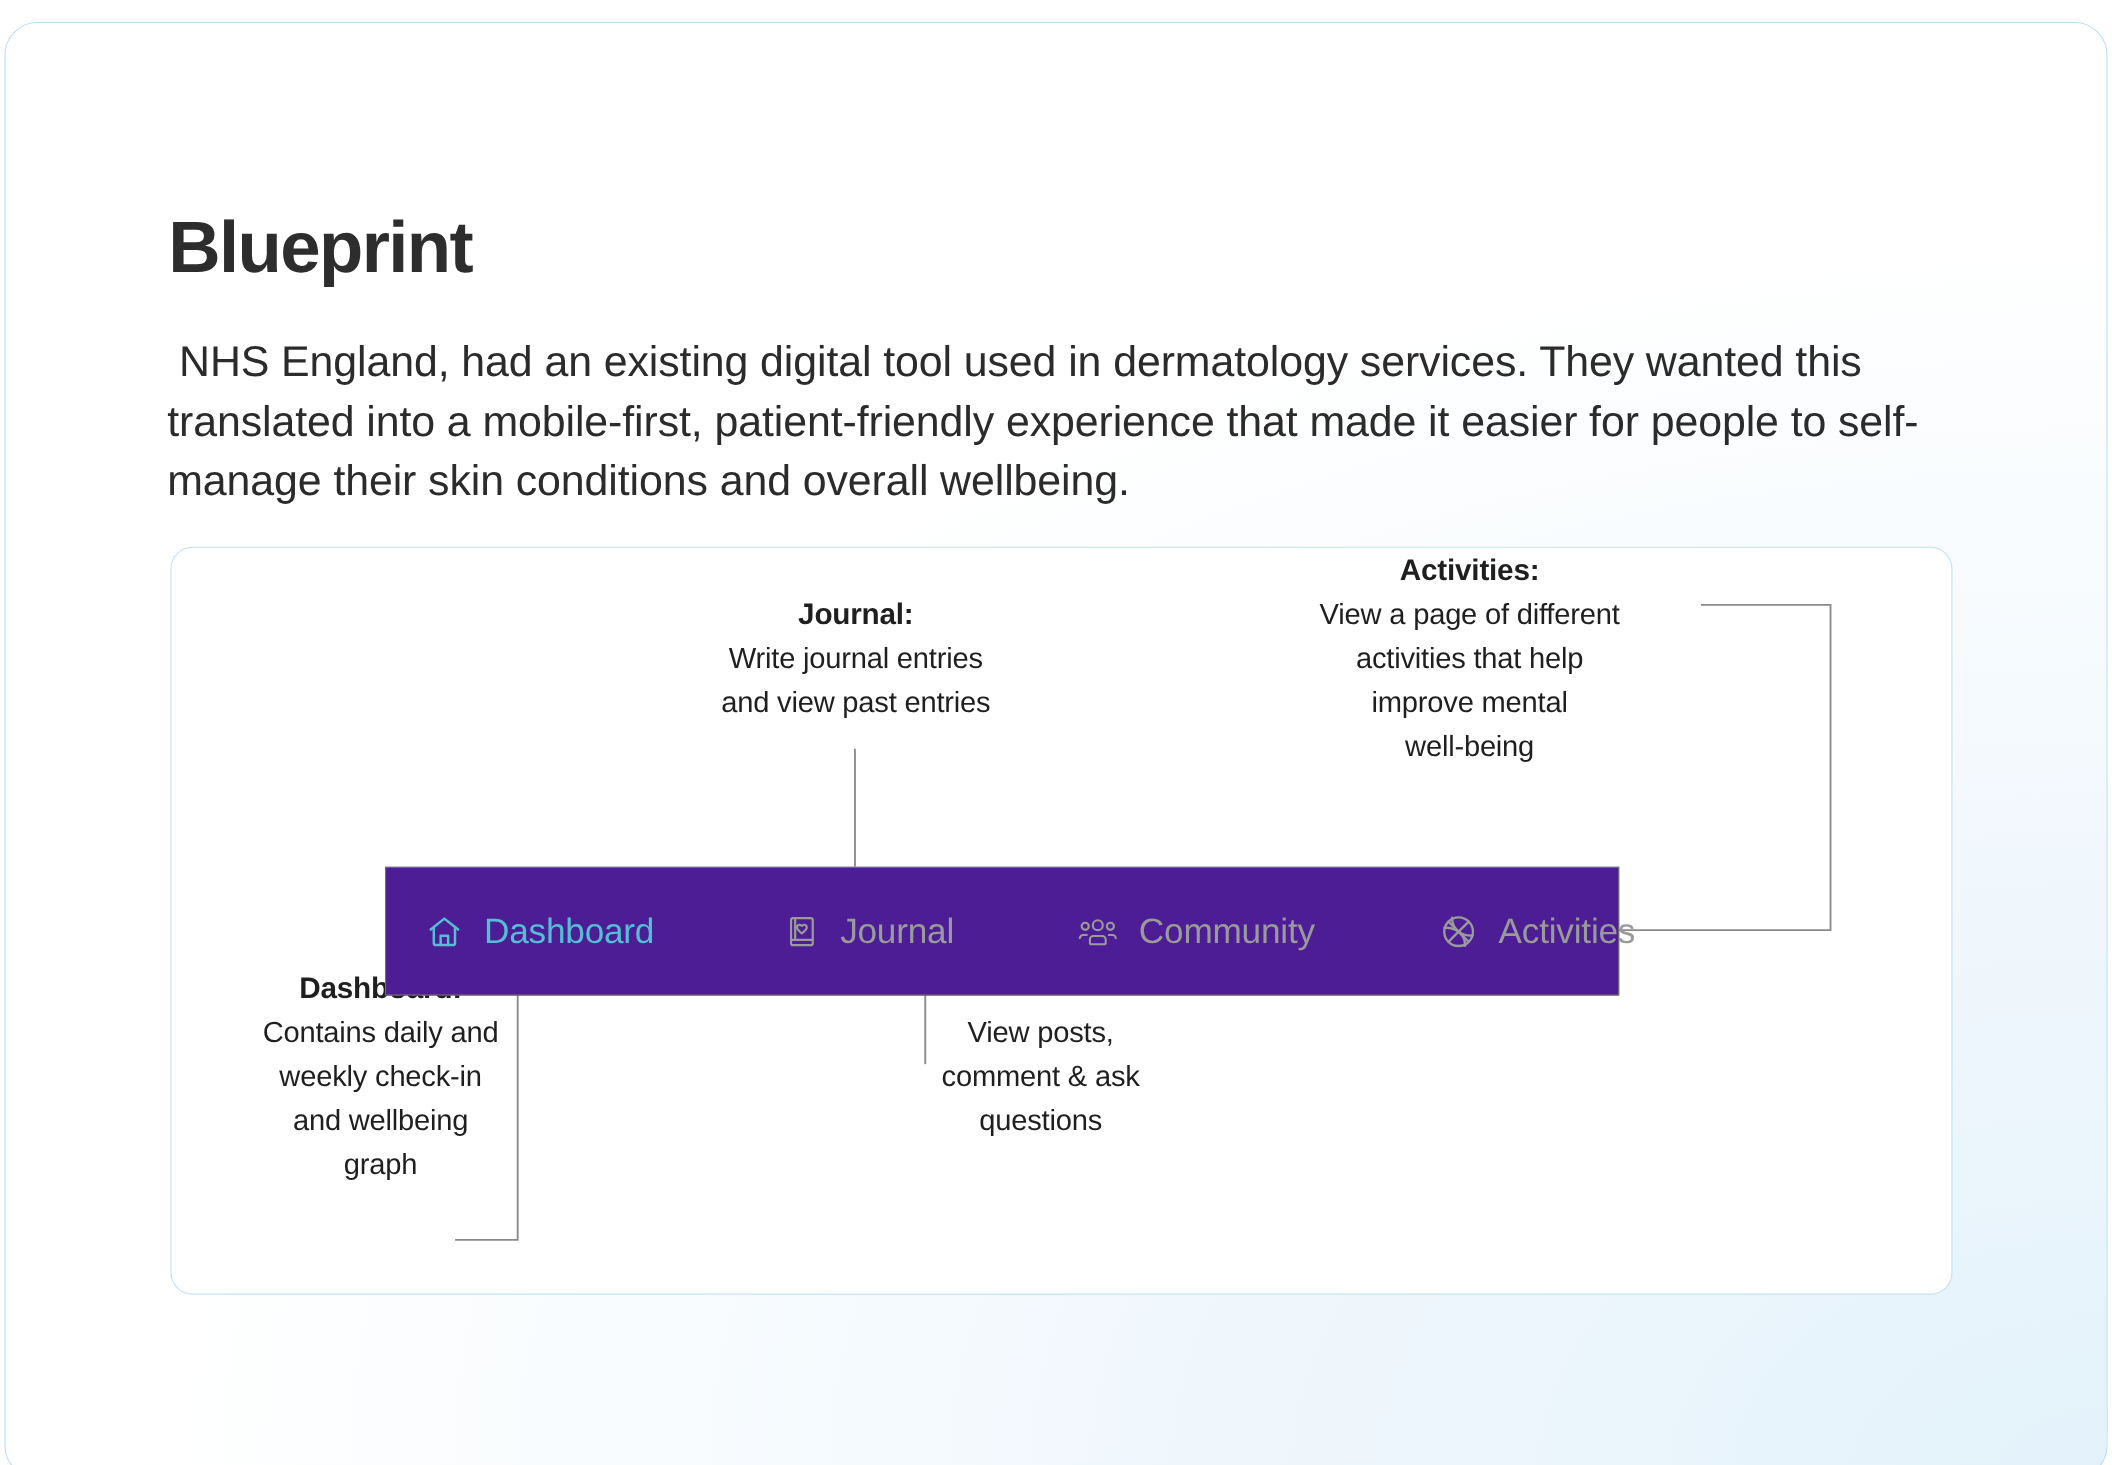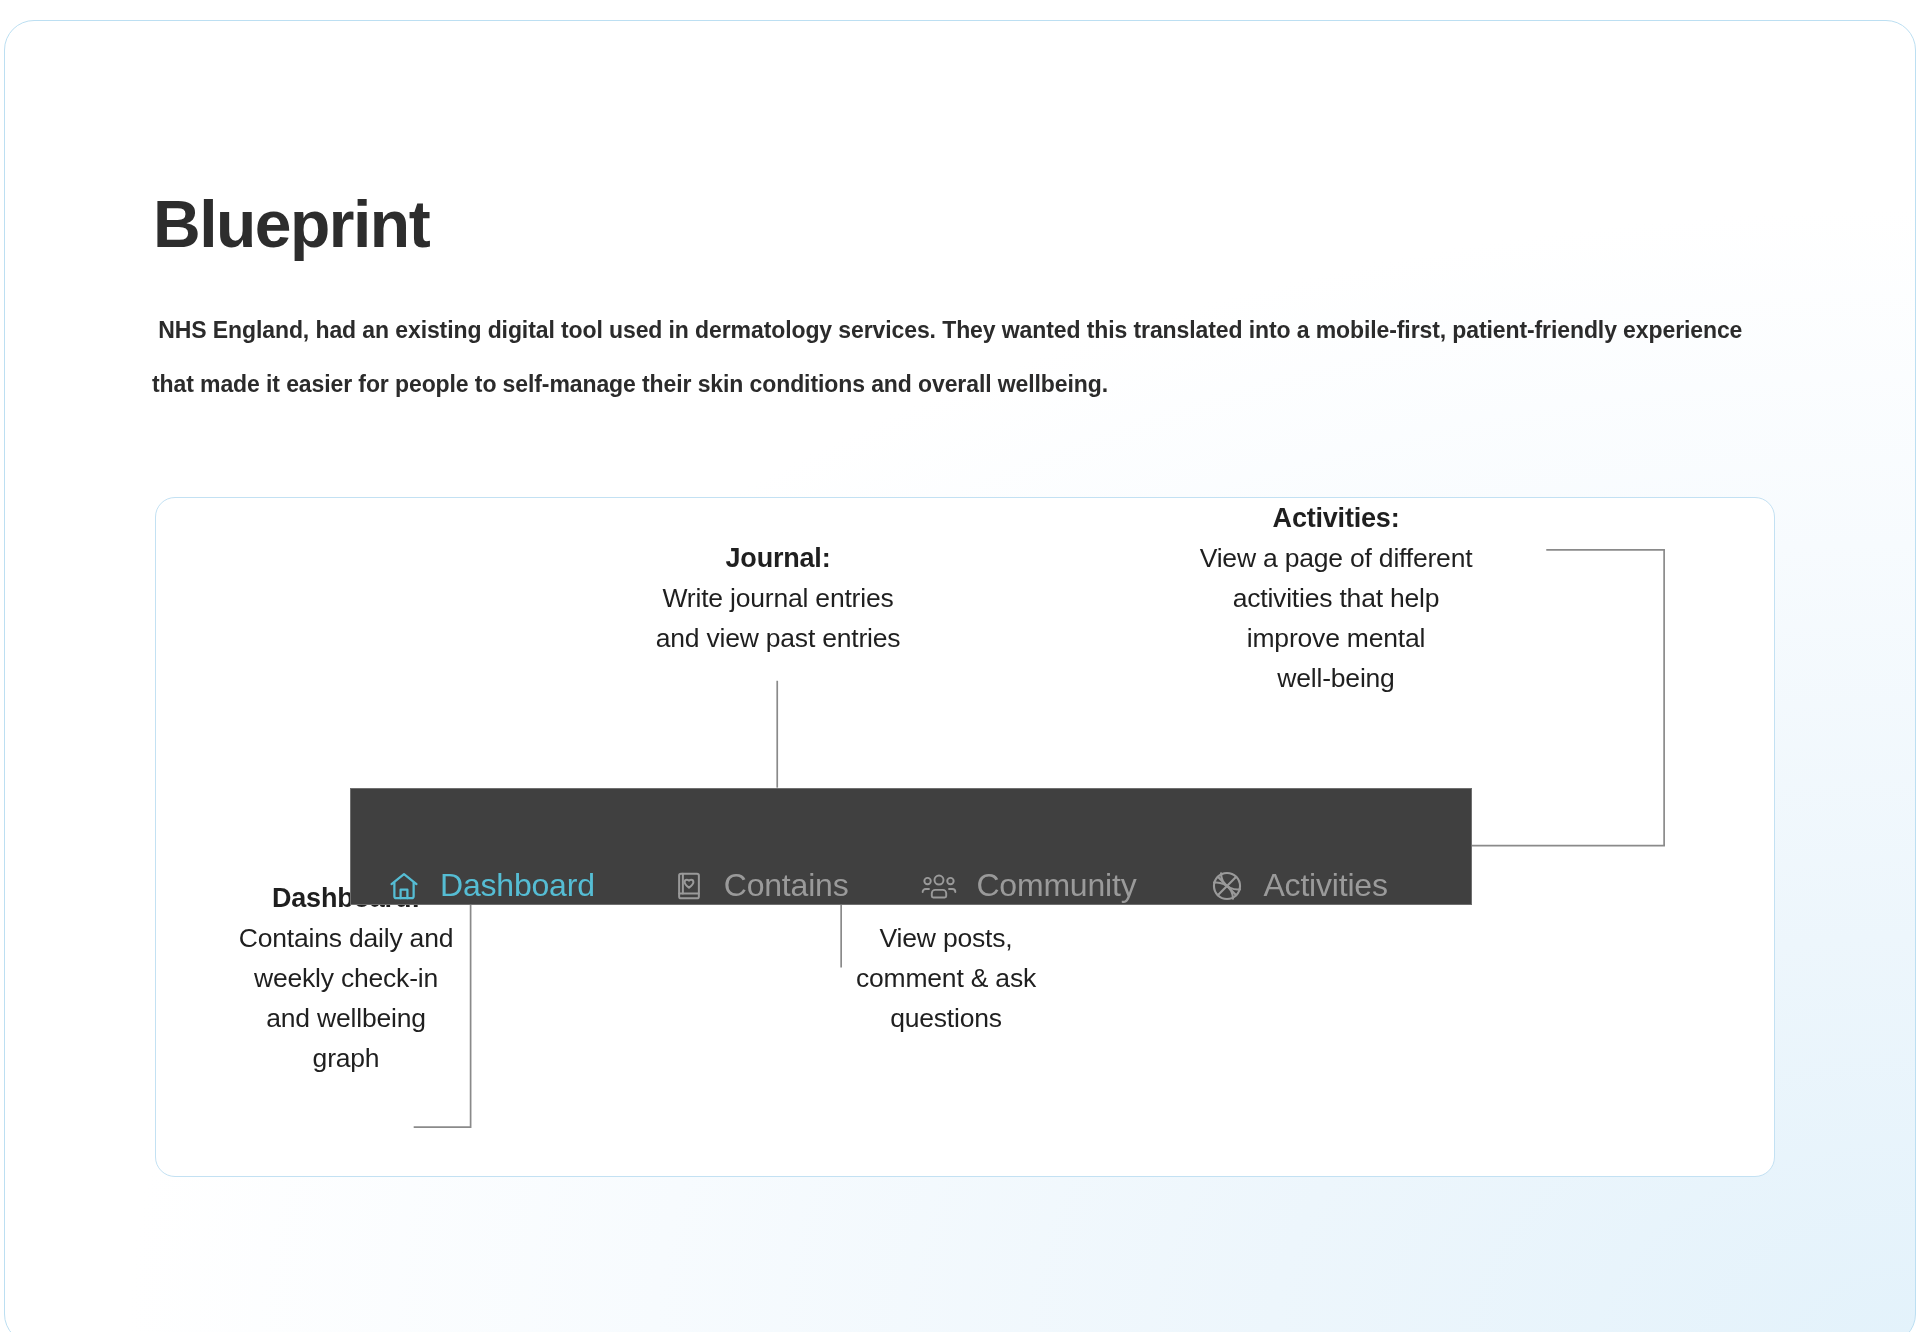--- a/index.html
+++ b/index.html
@@ -40,26 +40,25 @@
     color: #2d2d2d;
     line-height: 1;
   }
 
   
   #intro-paragraph {
     position: absolute;
     left: 147px;
     top: 282px;
     width: 1620px;
-    font-size: 23px;
+    font-size: 39px;
     line-height: 54px;
     color: #2b2b2b;
     letter-spacing: -0.1px;
     white-space: pre-wrap;
-    font-weight: bold;
   }
 
   
   #diagram-card {
     position: absolute;
     left: 150px;
     top: 476px;
     width: 1620px;
     height: 680px;
     border: 1.5px solid #c3e1f3;
@@ -105,24 +104,25 @@
   }
 
   
   #nav-bar {
     position: absolute;
     left: 194px;
     top: 290px;
     width: 1122px;
     height: 117px;
     border: 1.7px solid #6f6f6f;
-    background: #404040;
+    background: #4c1d95;
     display: flex;
-    align-items: flex-end;
+    align-items: center;
     z-index: 3;
+    gap: 40px;
   }
   .nav-item {
     display: flex;
     align-items: center;
     gap: 19px;
     font-size: 32px;
     letter-spacing: -0.2px;
     color: #9a9a9a;
     white-space: nowrap;
   }
@@ -199,21 +199,21 @@
 
         <div class="nav-item" id="nav-item-journal">
           <span class="nav-icon">
             <svg width="32" height="32" viewBox="0 0 24 24" fill="none" stroke="#9a9a9a" stroke-width="1.5" stroke-linecap="round" stroke-linejoin="round">
               <rect x="4.6" y="2.8" width="14.8" height="18.4" rx="1.4"></rect>
               <path d="M4.6 17.6 H19.4"></path>
               <path d="M7.4 2.8 V17.6"></path>
               <path d="M12 13.2 c-2.1-1.7-3.3-2.7-3.3-4.1 0-1.1 0.85-1.85 1.8-1.85 0.62 0 1.16 0.3 1.5 0.8 0.34-0.5 0.88-0.8 1.5-0.8 0.95 0 1.8 0.75 1.8 1.85 0 1.4-1.2 2.4-3.3 4.1z"></path>
             </svg>
           </span>
-          <span>Contains</span>
+          <span>Journal</span>
         </div>
 
         <div class="nav-item" id="nav-item-community">
           <span class="nav-icon">
             <svg width="36" height="32" viewBox="0 0 28 24" fill="none" stroke="#9a9a9a" stroke-width="1.5" stroke-linecap="round" stroke-linejoin="round">
               <circle cx="14" cy="7.4" r="3.5"></circle>
               <path d="M8.4 19.8 v-2.2 a2.6 2.6 0 0 1 2.6 -2.6 h6 a2.6 2.6 0 0 1 2.6 2.6 v2.2 a1.1 1.1 0 0 1 -1.1 1.1 H9.5 a1.1 1.1 0 0 1 -1.1 -1.1 z"></path>
               <circle cx="5.1" cy="8.2" r="2.5"></circle>
               <path d="M1.3 16.6 a2.3 2.3 0 0 1 2.3 -2.3 h2.6"></path>
               <circle cx="22.9" cy="8.2" r="2.5"></circle>

